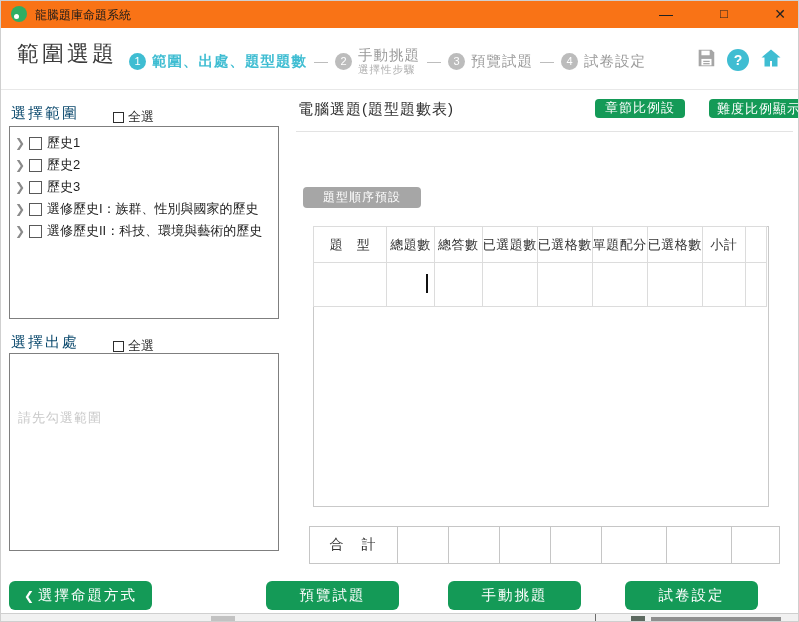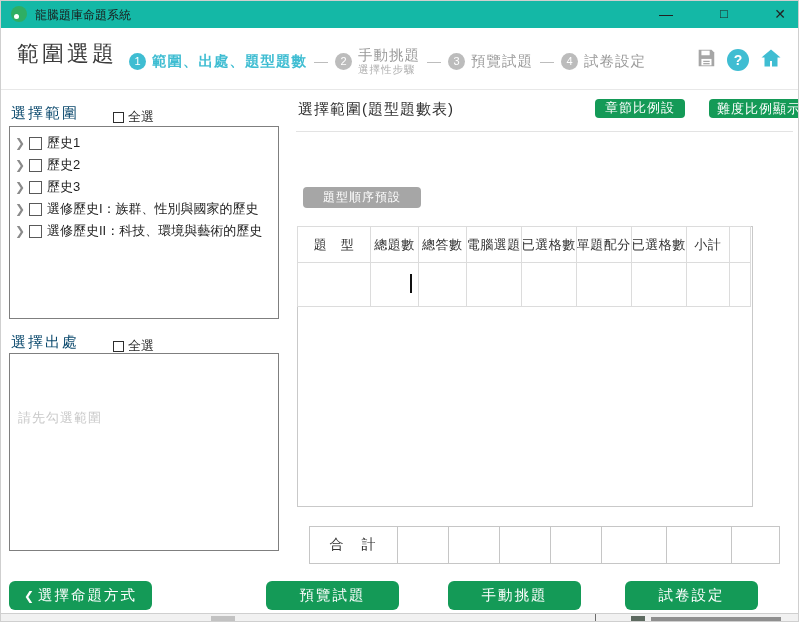--- a/index.html
+++ b/index.html
@@ -1,20 +1,20 @@
 <!DOCTYPE html>
 <html><head>
 <meta charset="utf-8">
 <style>
   * { margin:0; padding:0; box-sizing:border-box; }
   body { background:#e9e9e9; font-family:"Liberation Sans","DejaVu Sans",sans-serif; }
   .window { position:relative; width:799px; height:622px; background:#fff; overflow:hidden; border:1px solid #cfcfcf; }
 
   
-  .titlebar { position:absolute; left:0; top:0; width:100%; height:27px; background:#14b8a6; }
+  .titlebar { position:absolute; left:0; top:0; width:100%; height:27px; background:#f97316; }
   .logo { position:absolute; left:10px; top:5px; width:16px; height:16px; border-radius:50%; background:#2fae63; }
   .logo::after { content:""; position:absolute; left:3px; top:8px; width:5px; height:5px; border-radius:50%; background:#fff; }
   .app-title { position:absolute; left:34px; top:6px; font-size:12px; color:#1a1a1a; }
   .winctl { position:absolute; top:2px; width:34px; height:22px; text-align:center; font-size:14px; color:#222; line-height:22px; cursor:default; }
   .ctl-min { left:648px; } .ctl-max { left:706px; font-size:13px; } .ctl-close { left:762px; }
 
   
   .page-title { position:absolute; left:16px; top:38px; font-size:22px; color:#3c3c3c; letter-spacing:3px; }
   .steps { position:absolute; left:128px; top:42px; height:36px; display:flex; align-items:center; }
   .step-circle { width:17px; height:17px; border-radius:50%; color:#fff; font-size:11px; display:flex; align-items:center; justify-content:center; flex:0 0 auto; }
@@ -45,21 +45,21 @@
   .placeholder { position:absolute; left:8px; top:7px; font-size:13px; color:#c9c9c9; letter-spacing:1px;margin-top:48px; }
 
   
   .rp-title { position:absolute; left:297px; top:99px; font-size:15px; color:#2f2f2f; letter-spacing:1px; }
   .grn-btn { position:absolute; top:98px; height:19px; background:#149a57; color:#fff; font-size:13px; border:none; border-radius:4px; padding:0 8px; letter-spacing:1px; cursor:pointer; font-family:inherit; }
   .btn-chapter { left:594px; width:90px; }
   .btn-difficulty { left:708px; width:100px; }
   .rp-sep { position:absolute; left:295px; top:130px; width:497px; height:1px; background:#e3e3e3; }
   .order-badge { position:absolute; left:302px; top:186px; height:21px; background:#a6a6a6; color:#fff; font-size:12px; border:none; border-radius:4px; padding:0 20px; letter-spacing:1px; line-height:21px; cursor:pointer; font-family:inherit; }
 
-  .grid-container { position:absolute; left:296px; top:225px; width:456px; height:281px; border:1px solid #c9c9c9; background:#fff; }
+  .grid-container { position:absolute; left:312px; top:225px; width:456px; height:281px; border:1px solid #c9c9c9; background:#fff; }
   table.qtable { border-collapse:collapse; table-layout:fixed; position:absolute; left:-1px; top:-1px; }
   table.qtable td { border:1px solid #dcdcdc; text-align:center; font-size:13px; color:#333; overflow:hidden; white-space:nowrap; padding:0; }
   table.qtable tr.hrow td { height:36px; letter-spacing:0.5px; }
   table.qtable tr.brow td { height:44px; }
   .caret { position:absolute; left:112px; top:47px; width:1.5px; height:19px; background:#111; }
 
   table.ttable { position:absolute; left:308px; top:513px; border-collapse:collapse; table-layout:fixed;margin-top:12px; }
   table.ttable td { border:1px solid #c6c6c6; height:37px; text-align:center; font-size:14px; color:#333; letter-spacing:2px; }
 
   
@@ -162,21 +162,21 @@
 
   <div class="sec-title" style="left:10px; top:332px;">選擇出處</div>
   <div class="selall" style="left:112px; top:336px;">
     <span class="box"></span>
     <span class="lbl">全選</span>
   </div>
   <div class="panel-box source-box">
     <div class="placeholder">請先勾選範圍</div>
   </div>
 
-  <div class="rp-title">選擇範圍(題型題數表)</div>
+  <div class="rp-title">電腦選題(題型題數表)</div>
   <button class="grn-btn btn-chapter">章節比例設定</button>
   <button class="grn-btn btn-difficulty">難度比例顯示</button>
   <div class="rp-sep"></div>
   <button class="order-badge">題型順序預設</button>
 
   <div class="grid-container">
     <table class="qtable">
       <colgroup>
         <col style="width:89px">
           <col style="width:51px">
@@ -186,21 +186,21 @@
           <col style="width:52px">
         <col style="width:50px">
           <col style="width:51px">
           <col style="width:31px">
       </colgroup>
       <tbody>
           <tr class="hrow">
         <td>題　型</td>
         <td>總題數</td>
         <td>總答數</td>
-        <td>電腦選題</td>
+        <td>已選題數</td>
         <td>已選格數</td>
         <td>單題配分</td>
         <td>已選格數</td>
         <td>小計</td>
         <td></td>
       </tr>
       <tr class="brow">
         <td></td>
         <td></td>
         <td></td>

